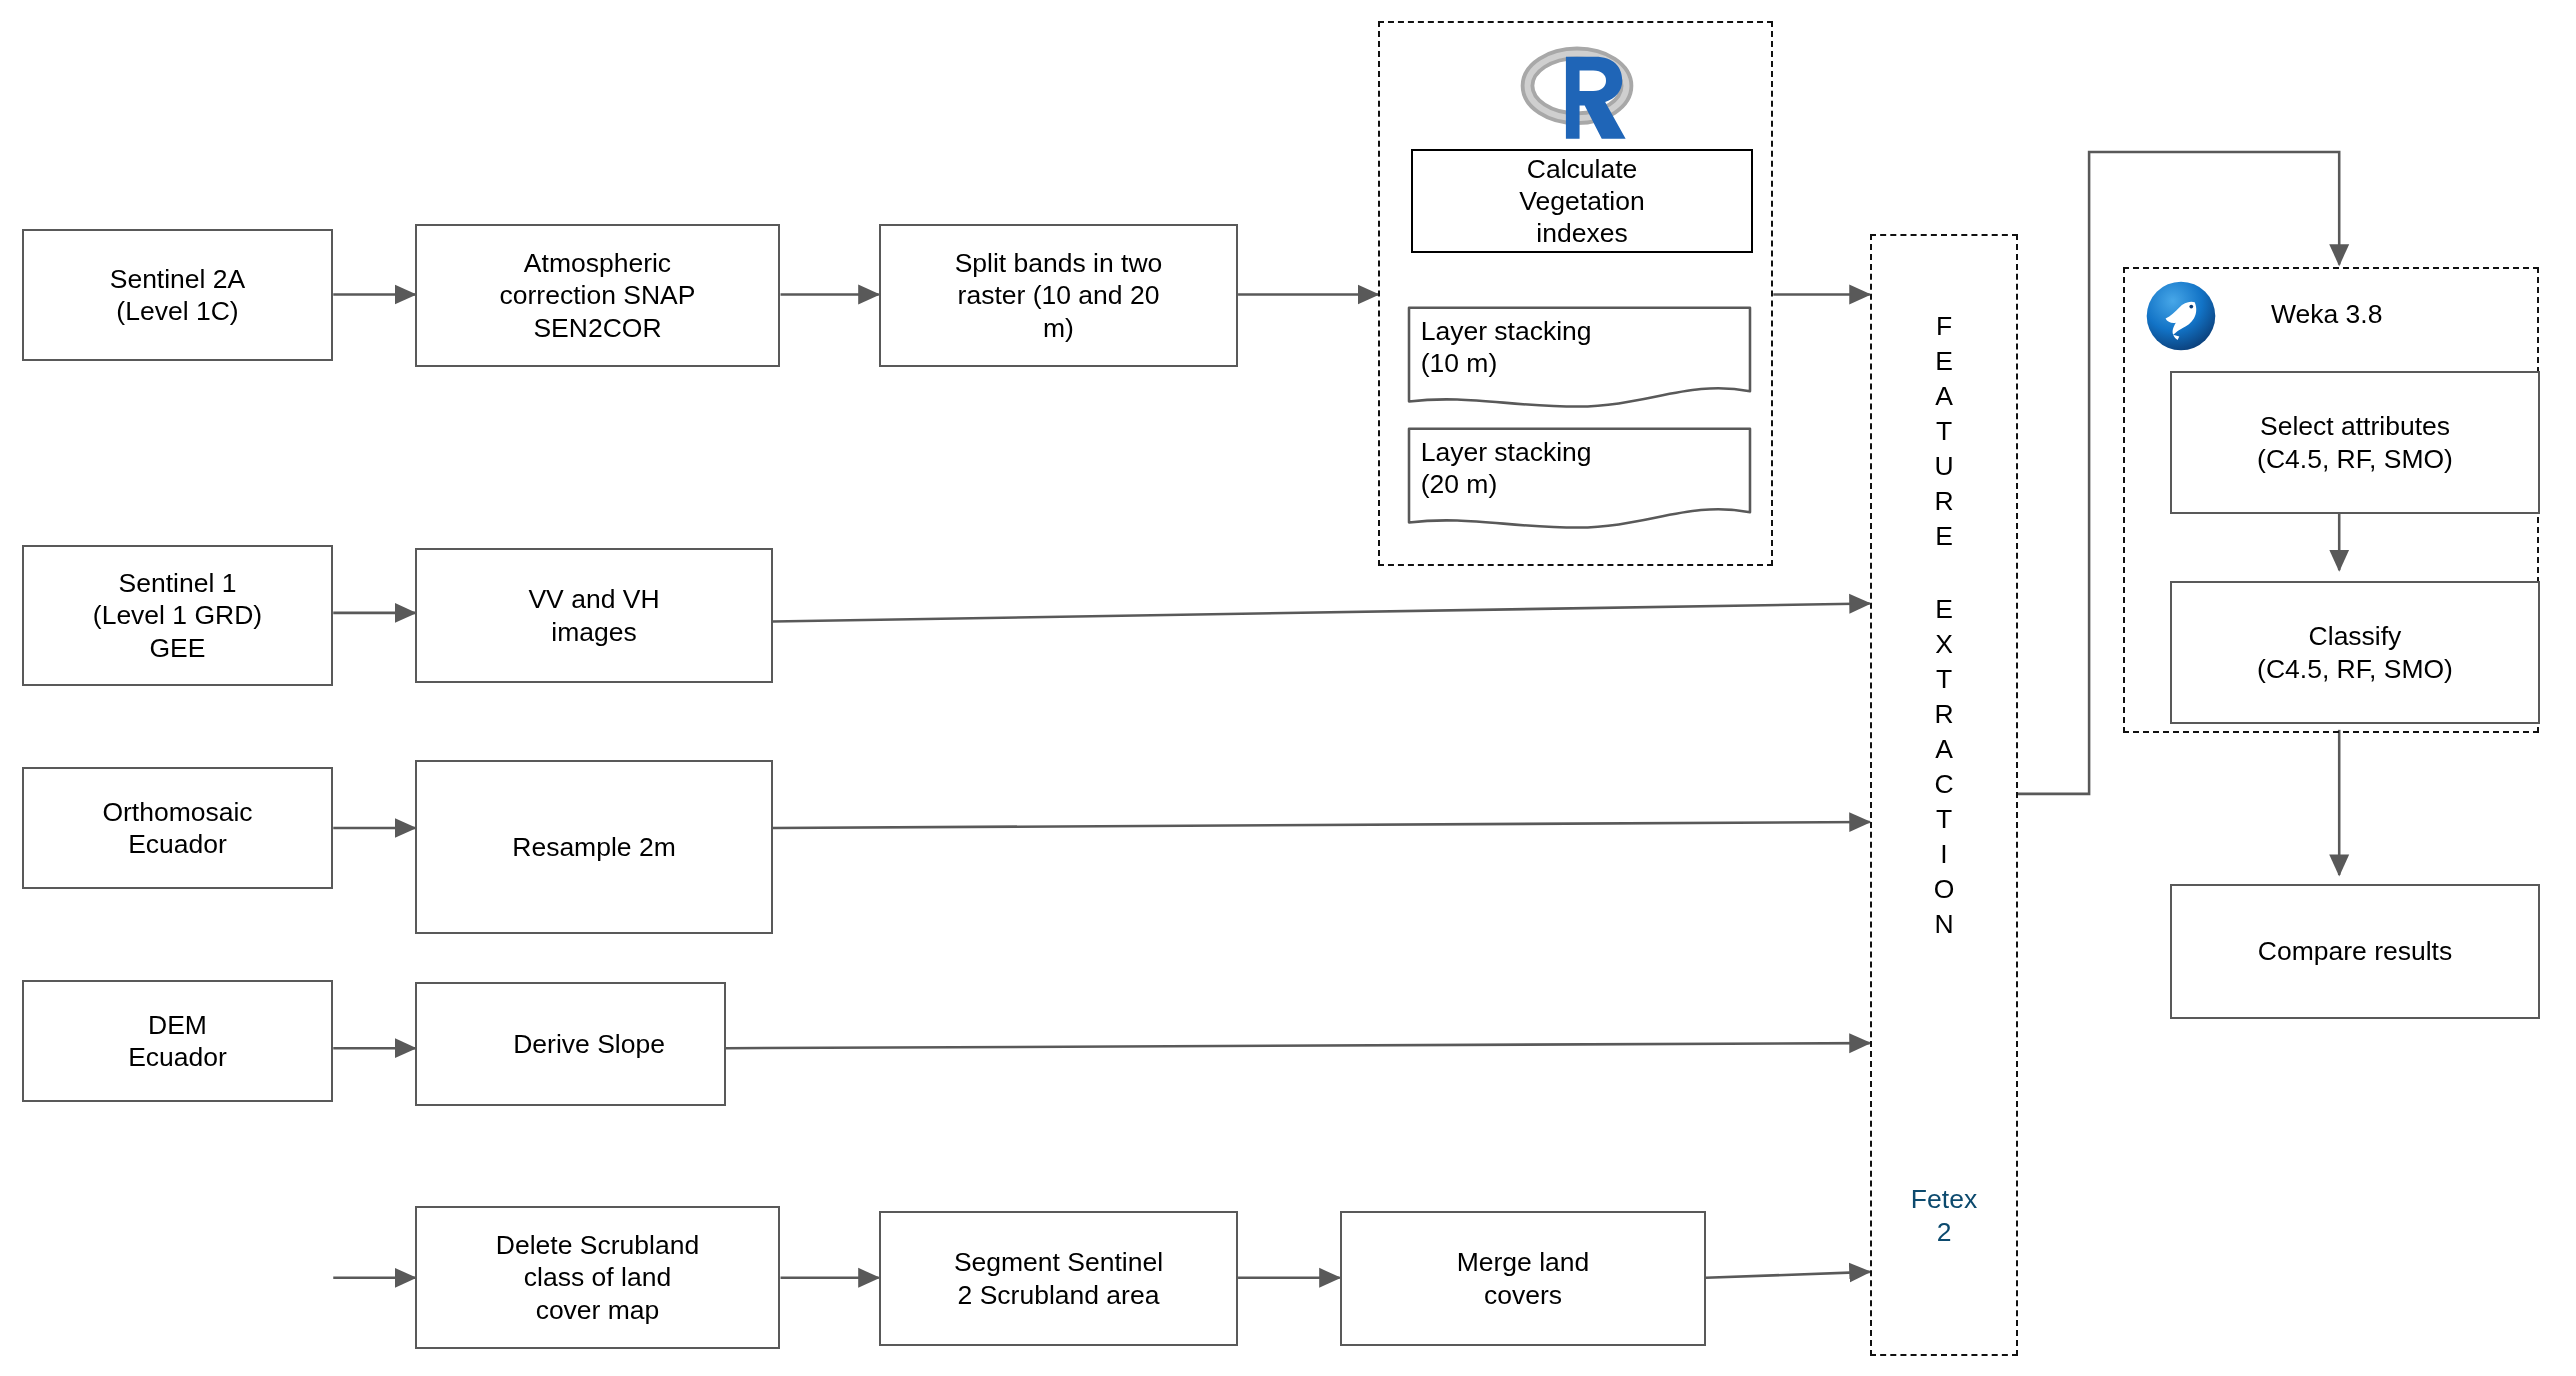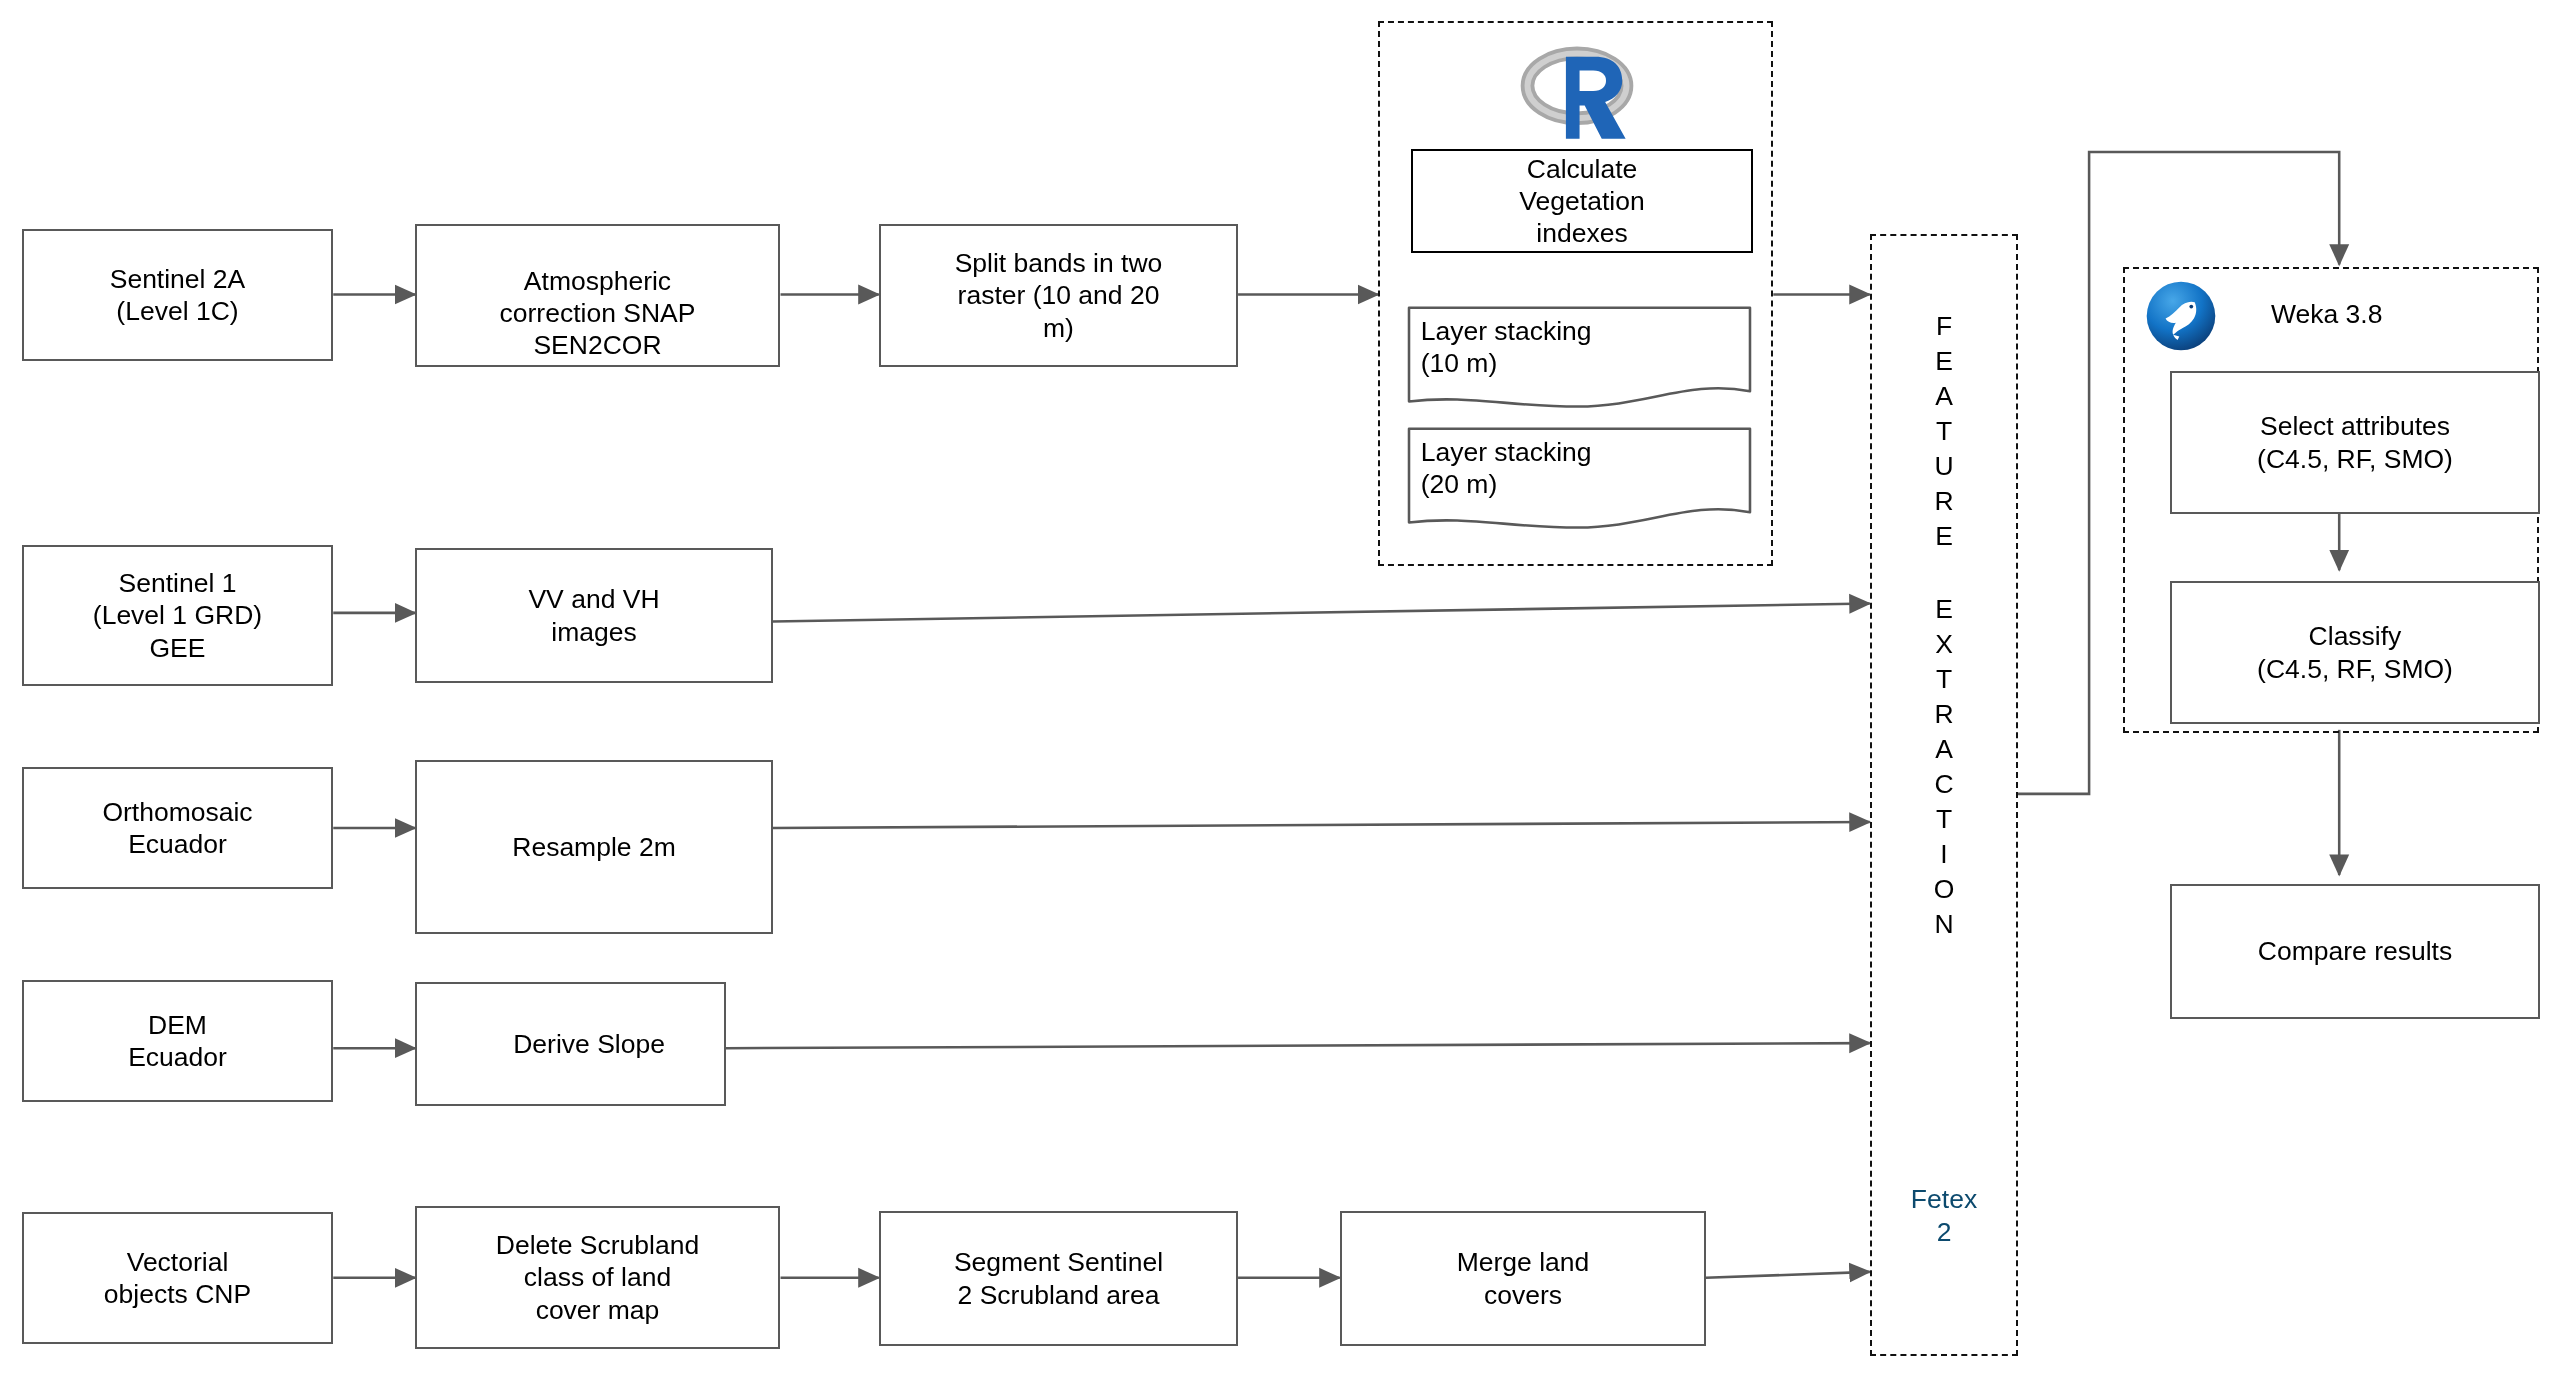--- a/index.html
+++ b/index.html
@@ -141,21 +141,21 @@
 
       <line x1="2740" y1="855" x2="2740" y2="1025"></line>
     </g>
   </svg>
 
   <div class="box" style="left:22px; top:229px; width:311px; height:132px;">
     <span>Sentinel 2A
 (Level 1C)</span>
   </div>
 
-  <div class="box" style="left:415px; top:224px; width:365px; height:143px;align-items:flex-end;">
+  <div class="box" style="left:415px; top:224px; width:365px; height:143px;">
     <span>Atmospheric
 correction SNAP
 SEN2COR</span>
   </div>
 
   <div class="box" style="left:879px; top:224px; width:359px; height:143px;">
     <span>Split bands in two
 raster (10 and 20
 m)</span>
   </div>
@@ -242,24 +242,20 @@
 
   <div class="box" style="left:22px; top:980px; width:311px; height:122px;">
     <span>DEM
 Ecuador</span>
   </div>
 
   <div class="box" style="left:415px; top:982px; width:311px; height:124px;padding-left:44px;">
     <span>Derive Slope</span>
   </div>
 
-  <div class="box" style="left:22px; top:1212px; width:311px; height:132px;">
-    <span>Vectorial
-objects CNP</span>
-  </div>
 
   <div class="box" style="left:415px; top:1206px; width:365px; height:143px;">
     <span>Delete Scrubland
 class of land
 cover map</span>
   </div>
 
   <div class="box" style="left:879px; top:1211px; width:359px; height:135px;">
     <span>Segment Sentinel
 2 Scrubland area</span>

